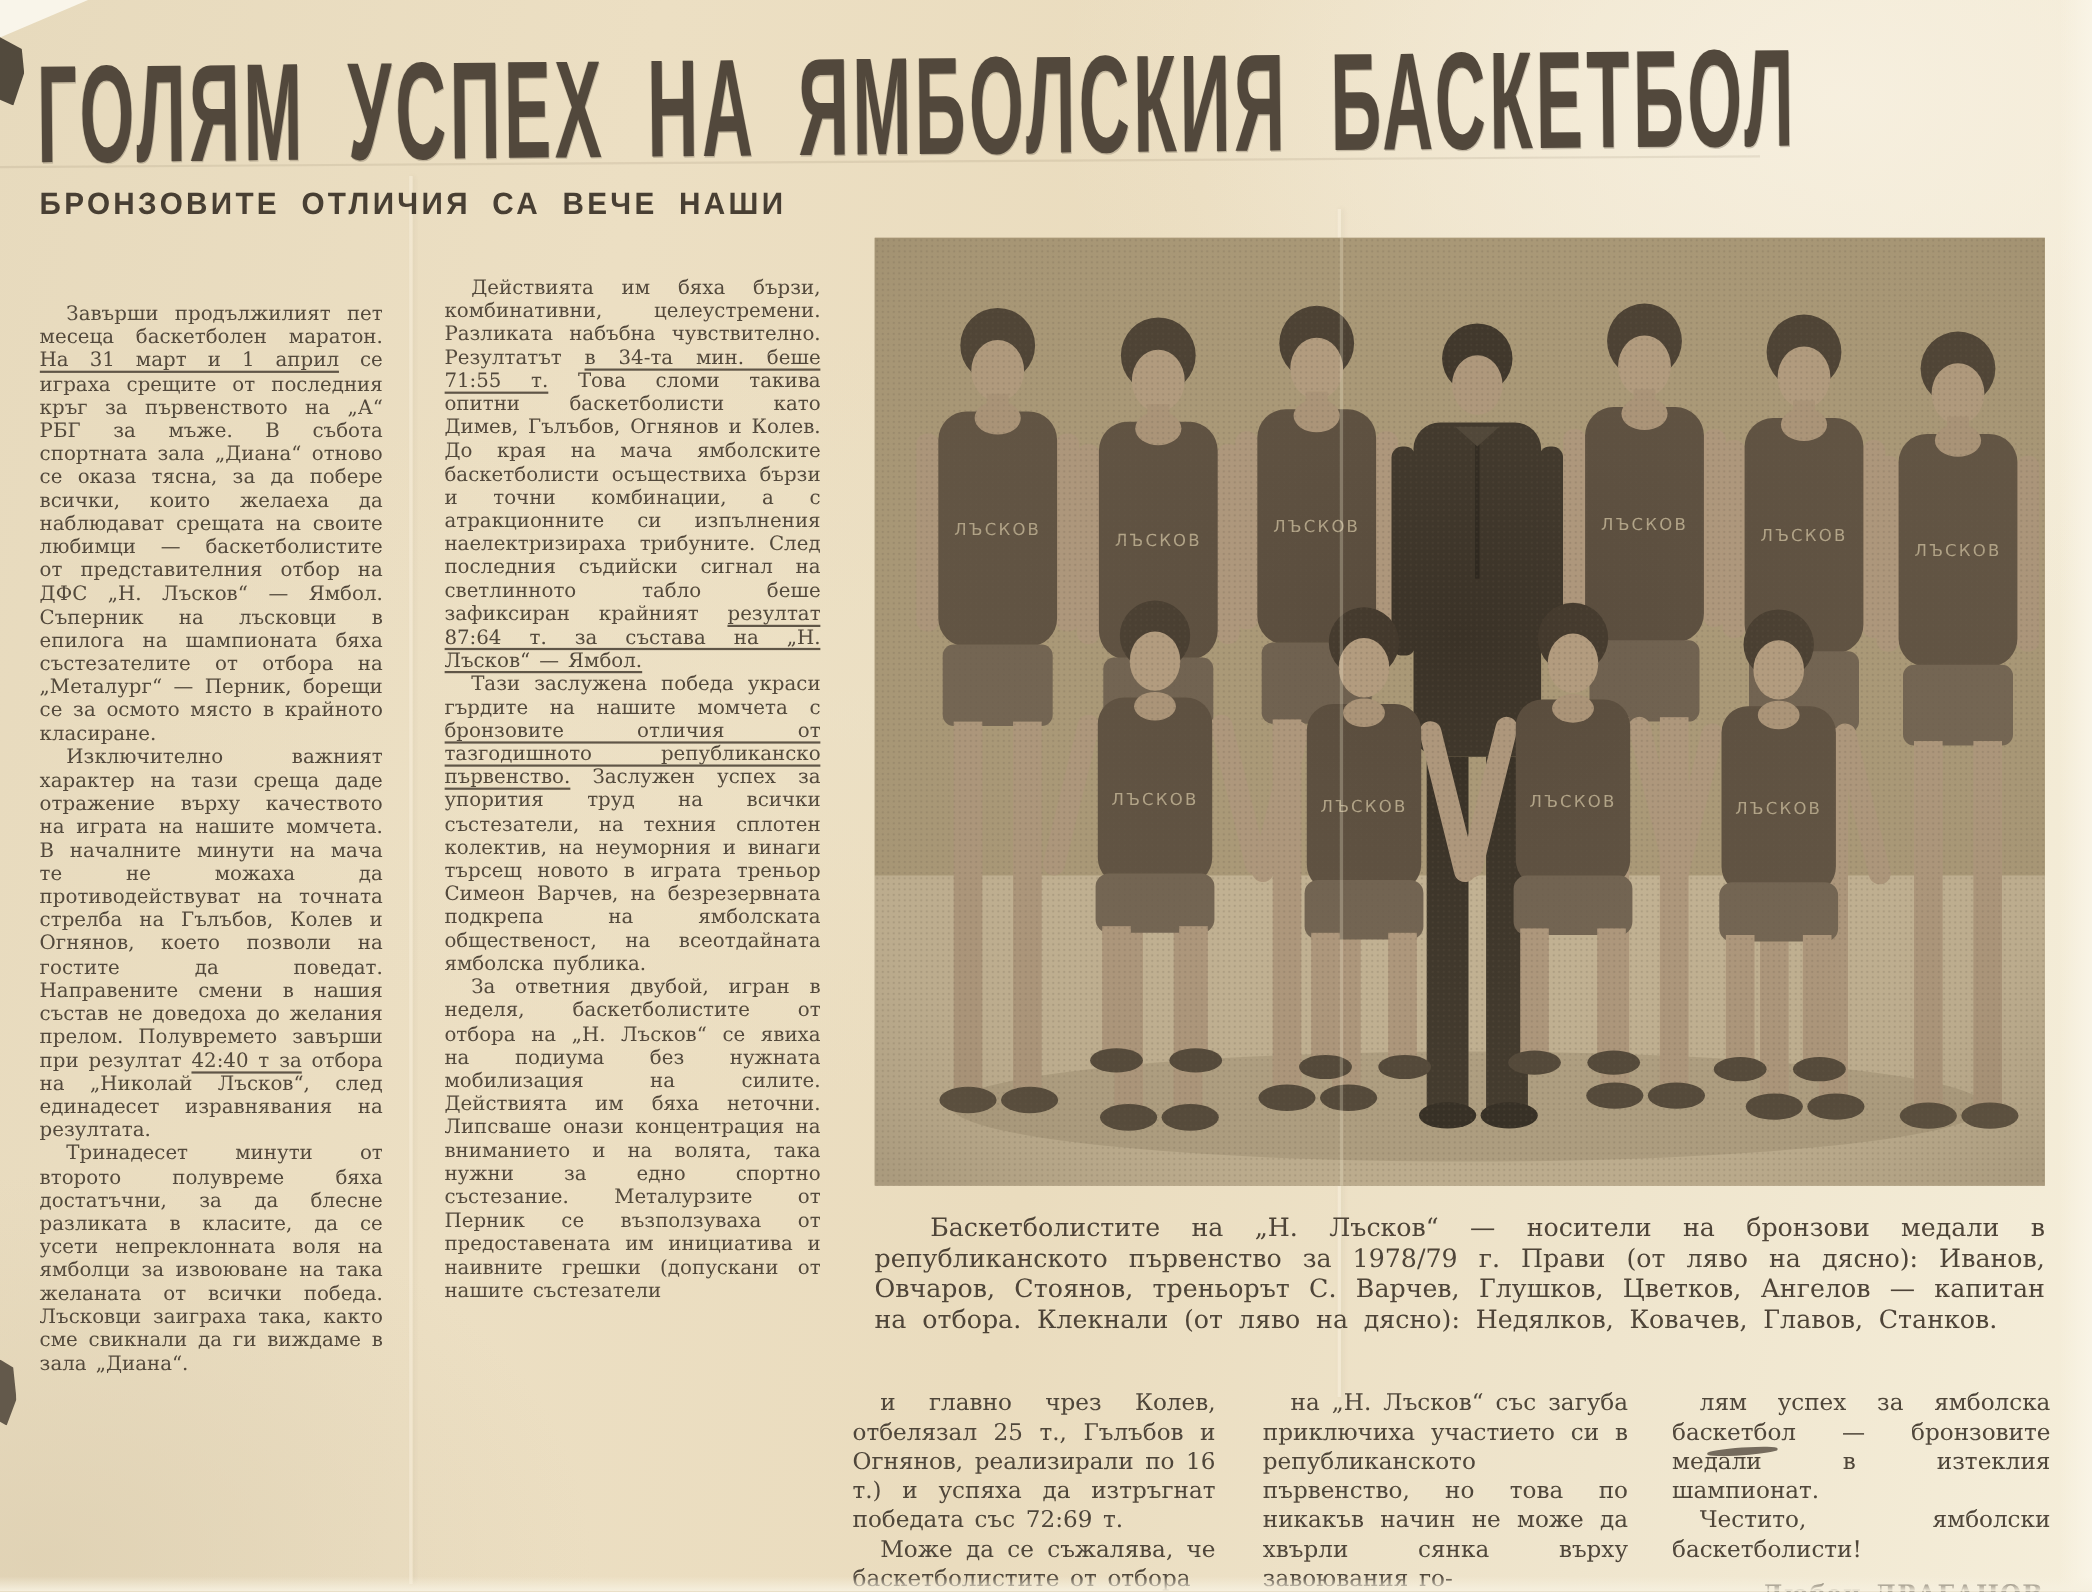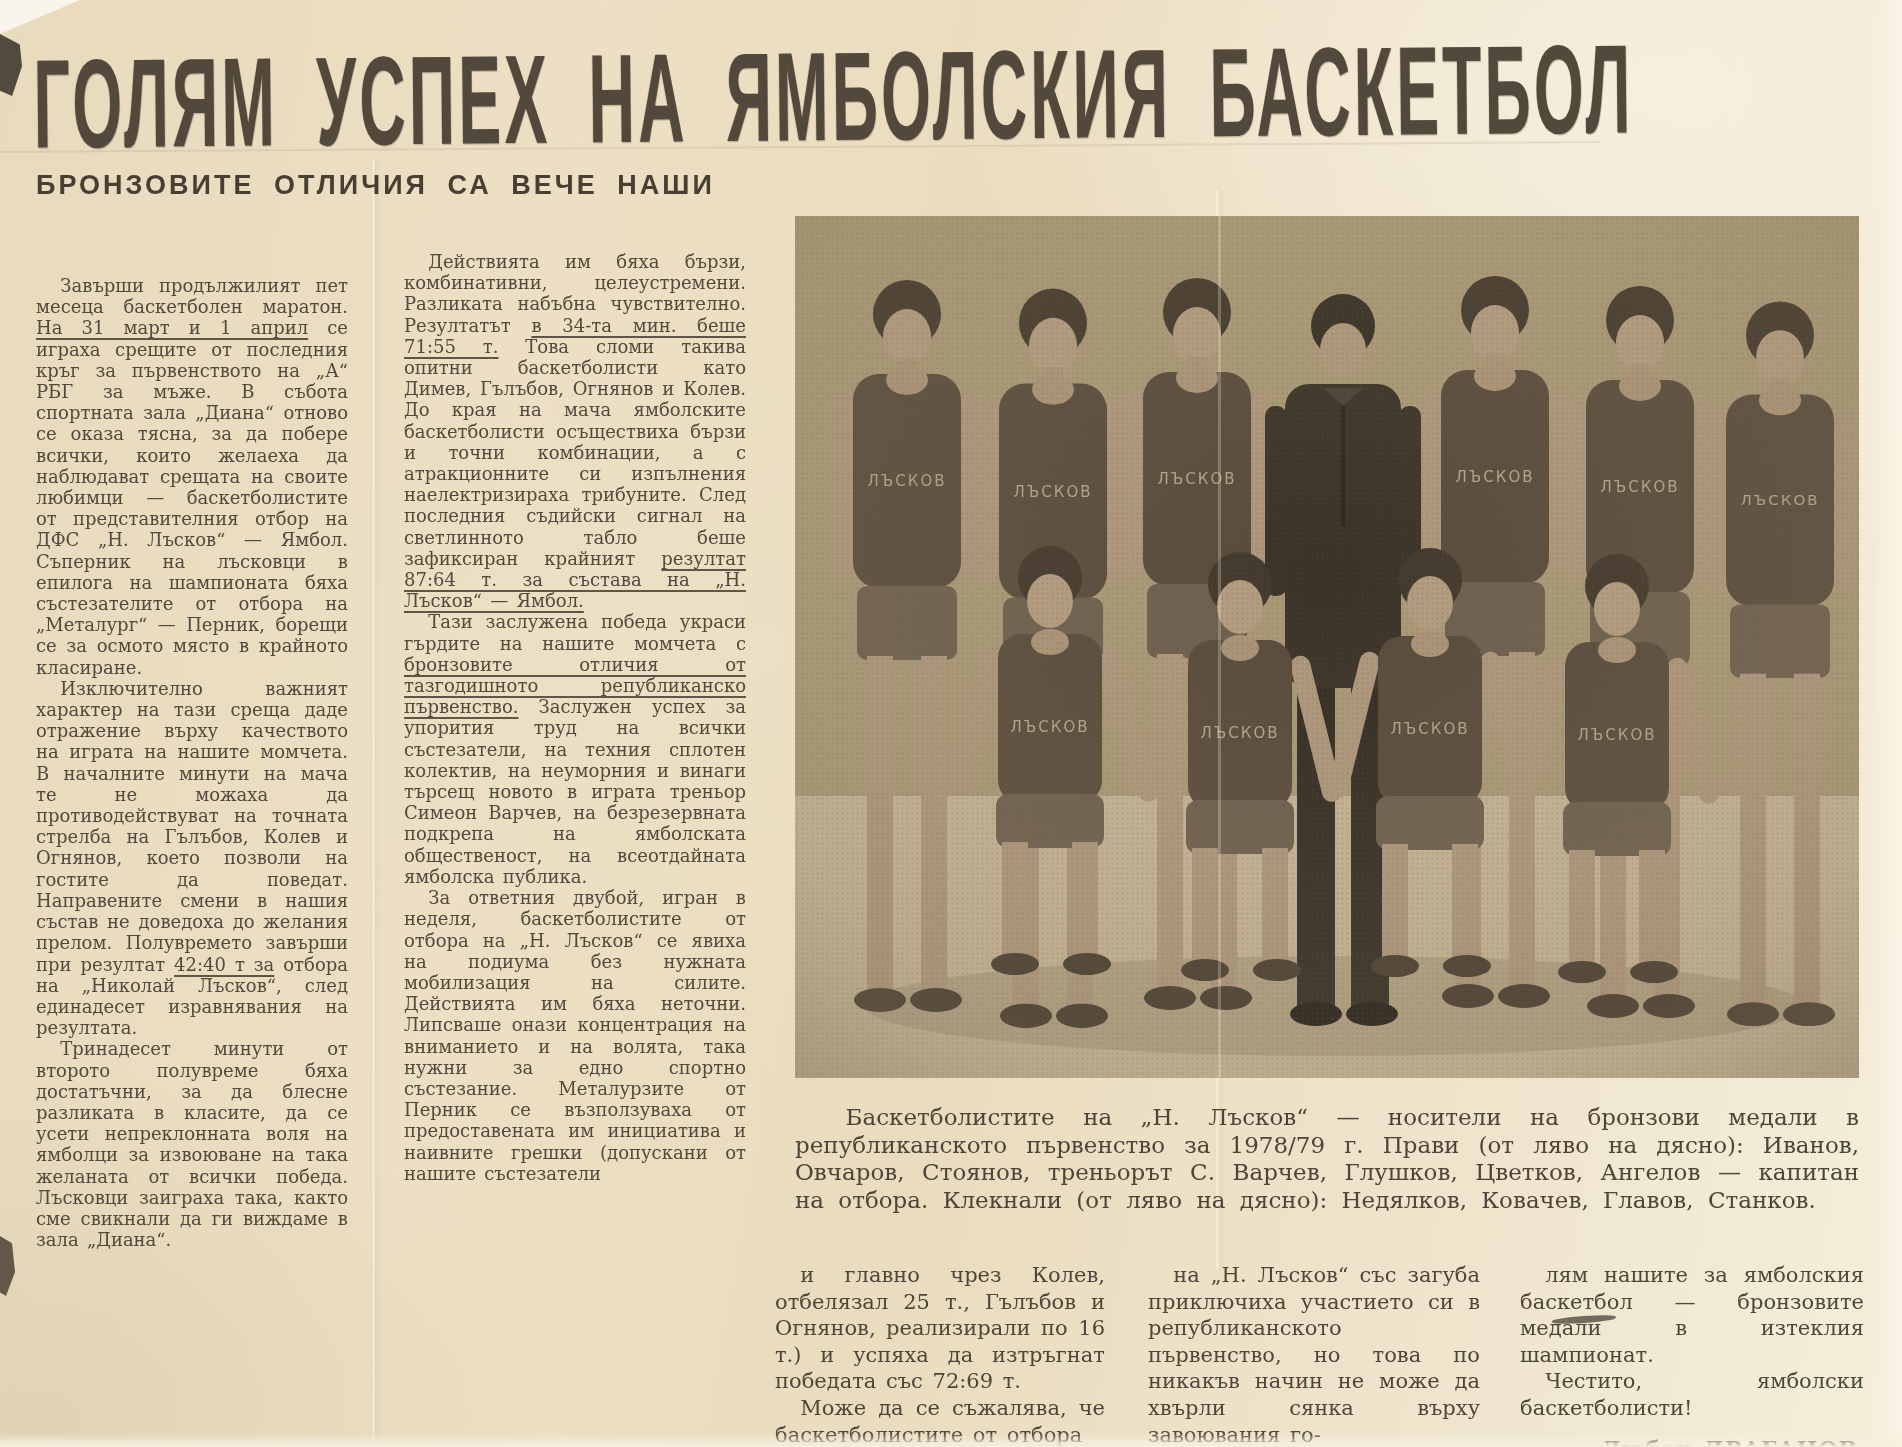--- a/index.html
+++ b/index.html
@@ -195,21 +195,21 @@
 
   <div class="col bcol bottom-a">
       <p><span>и главно чрез Колев, отбелязал 25 т., Гълъбов и Огнянов, реализирали по 16 т.) и успяха да изтръгнат победата със 72:69 т.</span></p>
       <p><span>Може да се съжалява, че баскетболистите от отбора</span></p>
     </div>
   <div class="col bcol bottom-b">
       <p><span>на „Н. Лъсков“ със загуба приключиха участието си в републиканското първенство, но това по никакъв начин не може да хвърли сянка върху завоювания го-</span></p>
     </div>
   <div class="col bcol bottom-c">
     <div>
-        <p><span>лям нашите за ямболския баскетбол — бронзовите медали в изтеклия шампионат.</span></p>
+        <p><span>лям успех за ямболска баскетбол — бронзовите медали в изтеклия шампионат.</span></p>
         <p><span>Честито, ямболски баскетболисти!</span></p>
       </div>
     <div class="byline">Любен ДРАГАНОВ</div>
   </div>
 
   <div class="smudge"></div>
 
   <div class="edge-right"></div>
   <div class="edge-bottom"></div>
 </div>

